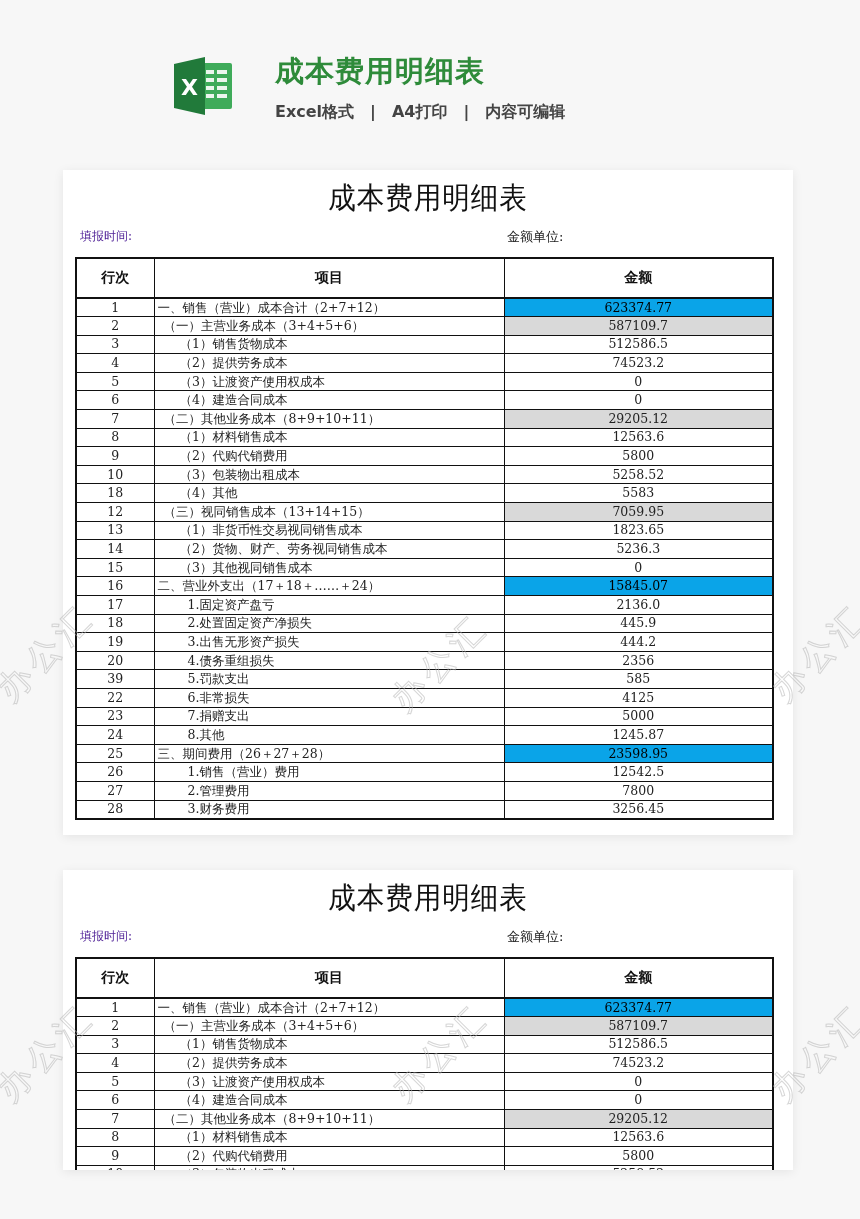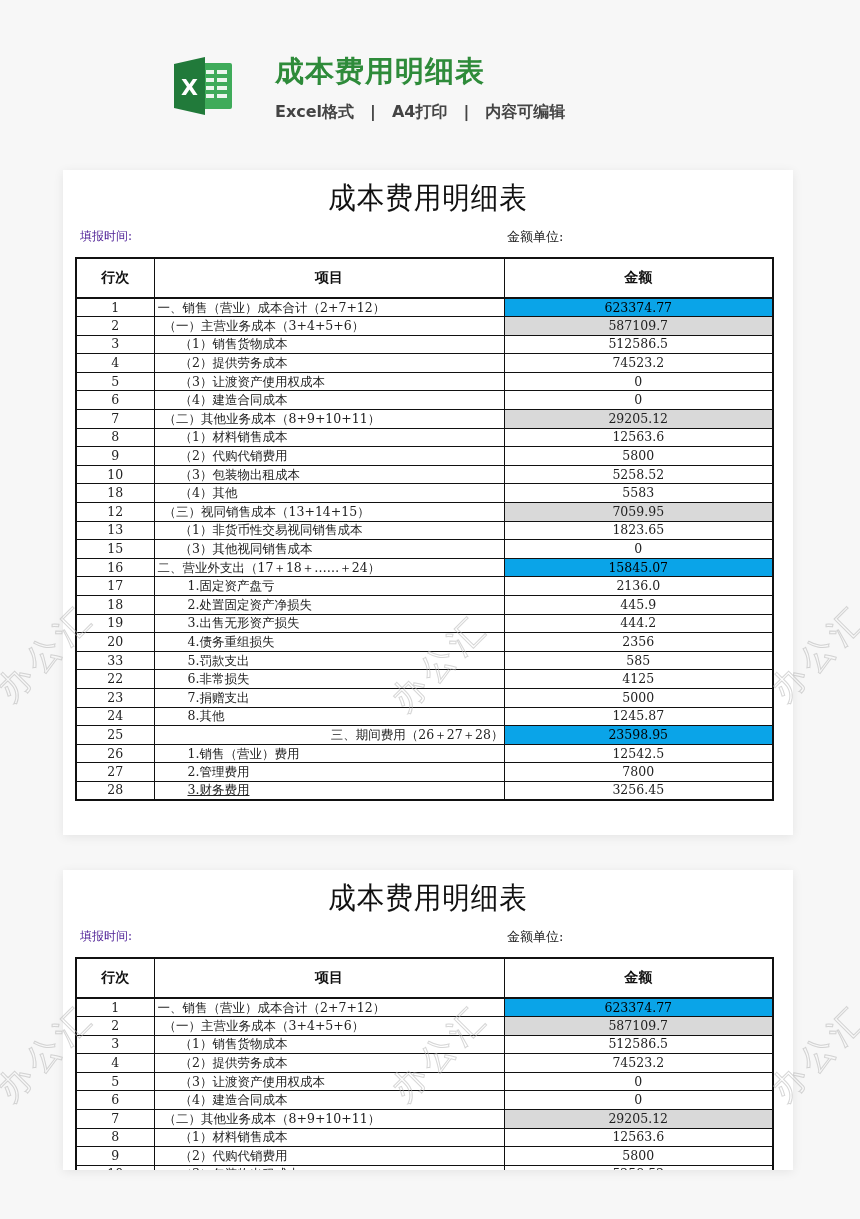--- a/index.html
+++ b/index.html
@@ -136,20 +136,25 @@
           <td class="no">12</td>
           <td class="item" style="padding-left: 9px !important;">（三）视同销售成本（13+14+15）</td>
           <td class="amt gray">7059.95</td>
         </tr>
         <tr>
           <td class="no">13</td>
           <td class="item" style="padding-left: 25px !important;">（1）非货币性交易视同销售成本</td>
           <td class="amt">1823.65</td>
         </tr>
         <tr>
+          <td class="no">14</td>
+          <td class="item" style="padding-left: 25px !important;">（2）货物、财产、劳务视同销售成本</td>
+          <td class="amt">5236.3</td>
+        </tr>
+        <tr>
           <td class="no">15</td>
           <td class="item" style="padding-left: 25px !important;">（3）其他视同销售成本</td>
           <td class="amt">0</td>
         </tr>
         <tr>
           <td class="no">16</td>
           <td class="item" style="padding-left: 3px !important;">二、营业外支出（17＋18＋……＋24）</td>
           <td class="amt blue">15845.07</td>
         </tr>
         <tr>
@@ -166,57 +171,57 @@
           <td class="no">19</td>
           <td class="item" style="padding-left: 33px !important;">3.出售无形资产损失</td>
           <td class="amt">444.2</td>
         </tr>
         <tr>
           <td class="no">20</td>
           <td class="item" style="padding-left: 33px !important;">4.债务重组损失</td>
           <td class="amt">2356</td>
         </tr>
         <tr>
-          <td class="no">33</td>
+          <td class="no">39</td>
           <td class="item" style="padding-left: 33px !important;">5.罚款支出</td>
           <td class="amt">585</td>
         </tr>
         <tr>
           <td class="no">22</td>
           <td class="item" style="padding-left: 33px !important;">6.非常损失</td>
           <td class="amt">4125</td>
         </tr>
         <tr>
           <td class="no">23</td>
           <td class="item" style="padding-left: 33px !important;">7.捐赠支出</td>
           <td class="amt">5000</td>
         </tr>
         <tr>
           <td class="no">24</td>
           <td class="item" style="padding-left: 33px !important;">8.其他</td>
           <td class="amt">1245.87</td>
         </tr>
         <tr>
           <td class="no">25</td>
-          <td class="item" style="padding-left: 3px !important; text-align: right;">三、期间费用（26＋27＋28）</td>
+          <td class="item" style="padding-left: 3px !important;">三、期间费用（26＋27＋28）</td>
           <td class="amt blue">23598.95</td>
         </tr>
         <tr>
           <td class="no">26</td>
           <td class="item" style="padding-left: 33px !important;">1.销售（营业）费用</td>
           <td class="amt">12542.5</td>
         </tr>
         <tr>
           <td class="no">27</td>
           <td class="item" style="padding-left: 33px !important;">2.管理费用</td>
           <td class="amt">7800</td>
         </tr>
         <tr>
           <td class="no">28</td>
-          <td class="item" style="padding-left: 33px !important; text-decoration: underline;">3.财务费用</td>
+          <td class="item" style="padding-left: 33px !important;">3.财务费用</td>
           <td class="amt">3256.45</td>
         </tr>
       </tbody>
   </table>
 </div>
 
 <div class="card card2">
   <div class="doc-title">成本费用明细表</div>
   <div class="meta-left">填报时间:</div>
   <div class="meta-right">金额单位:</div>

